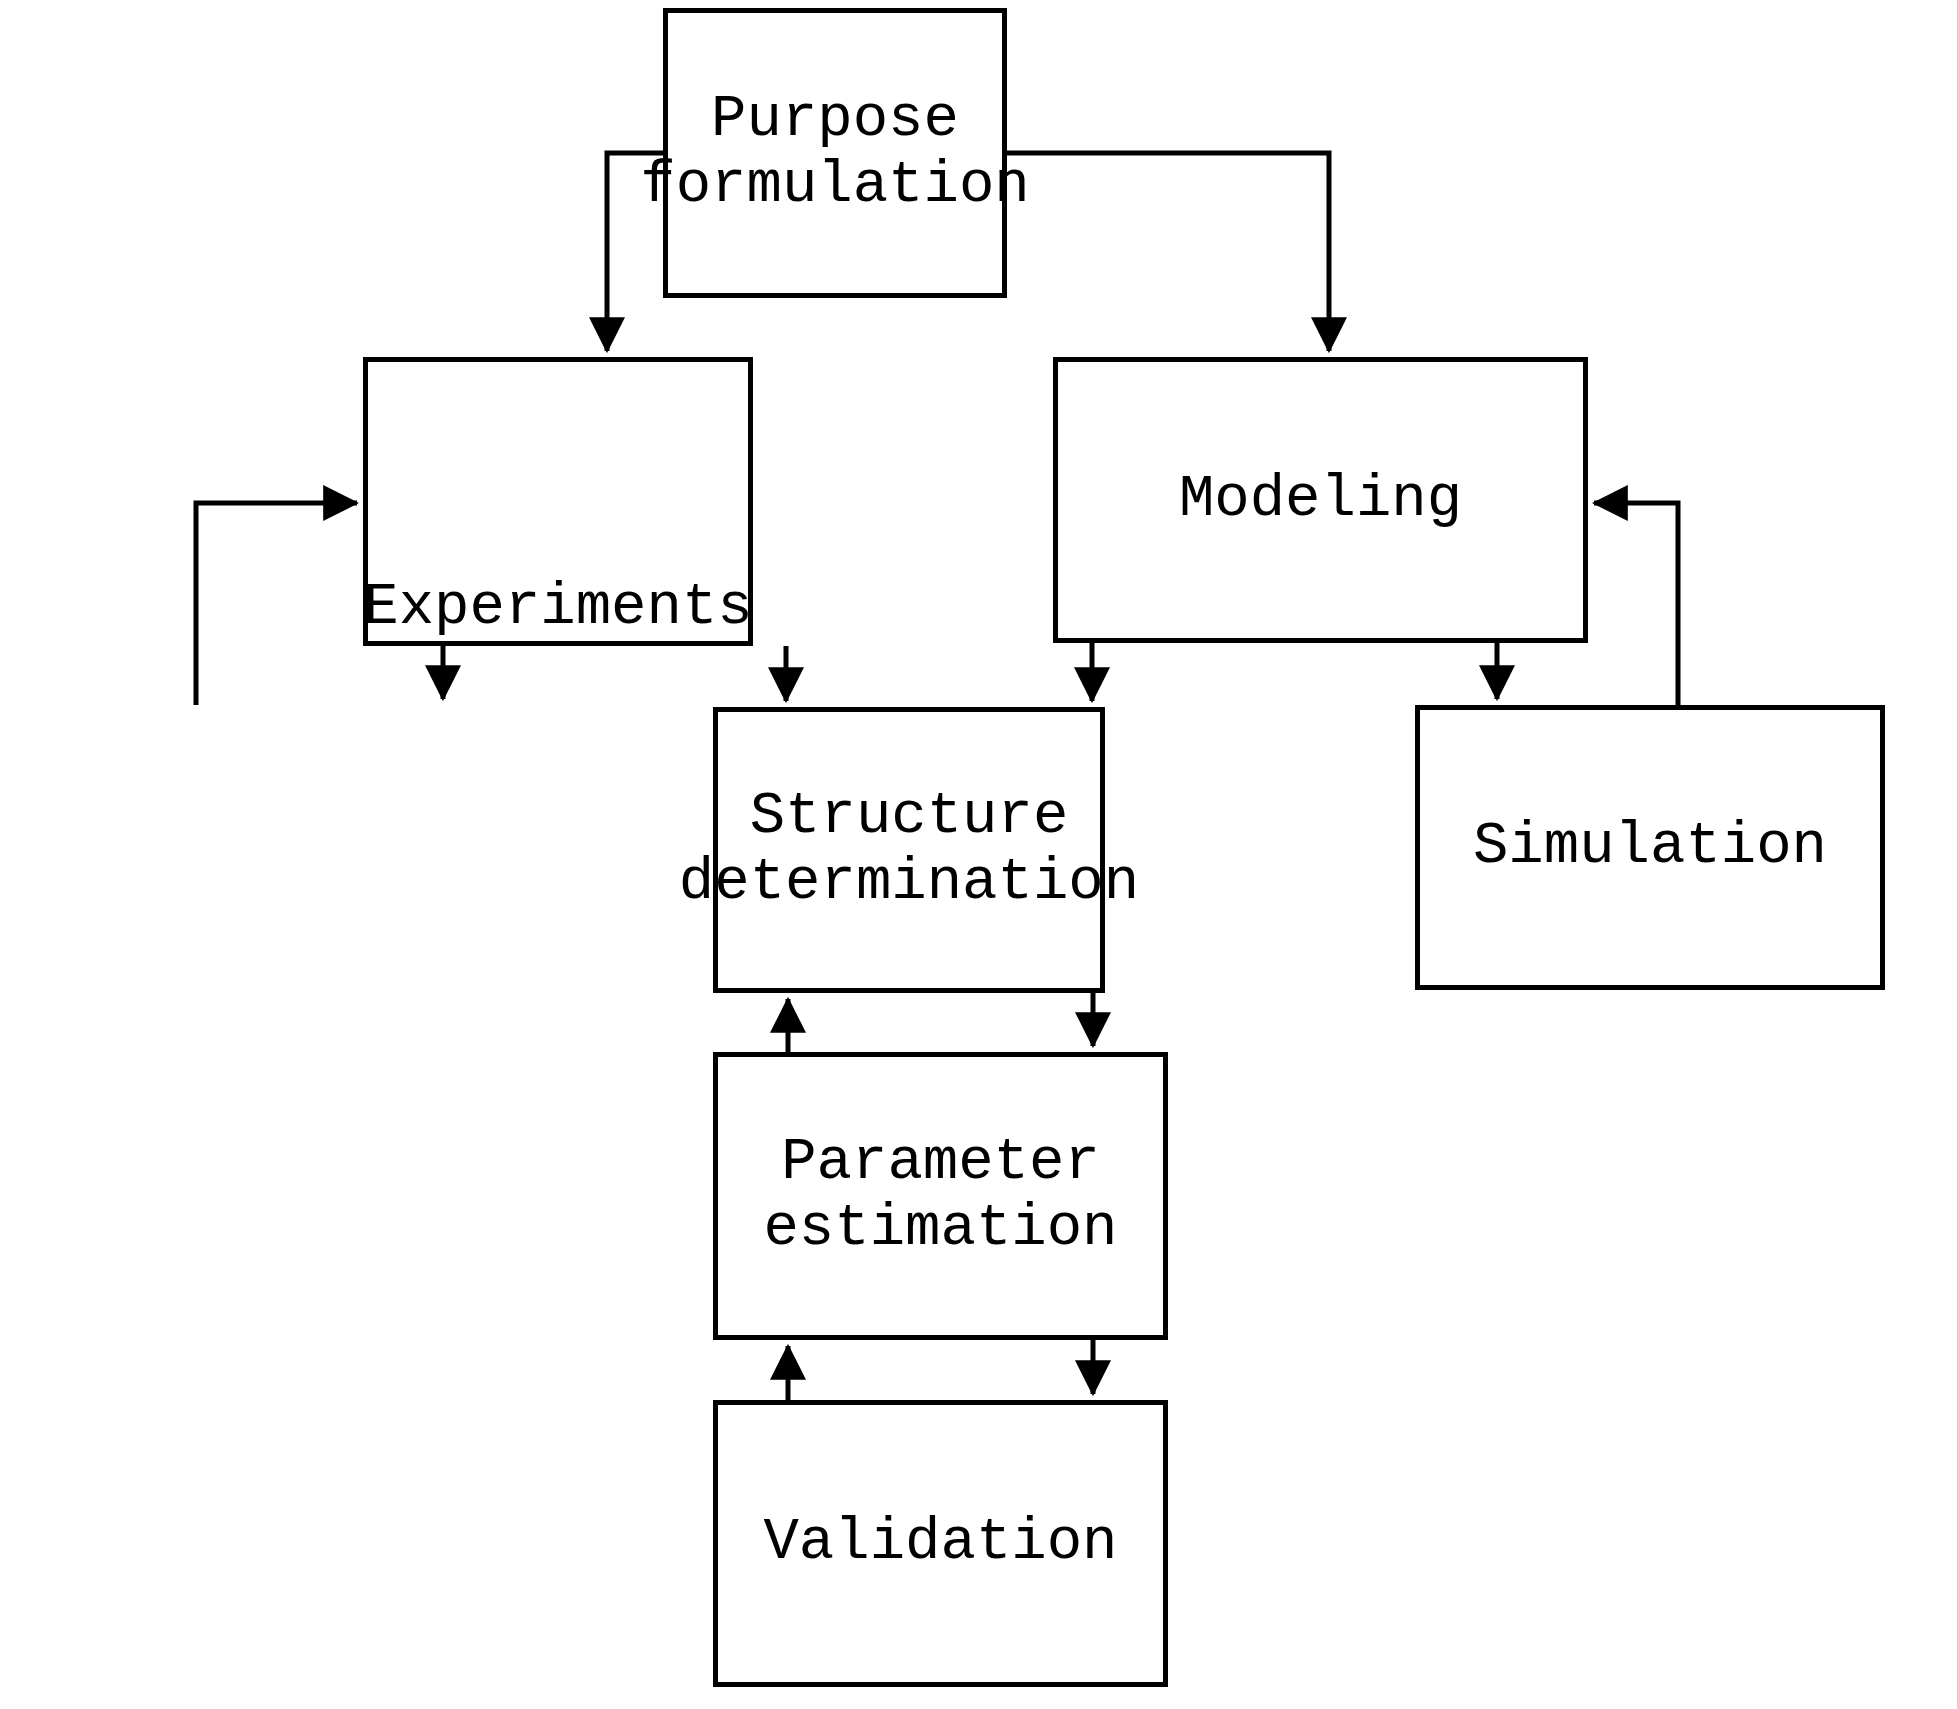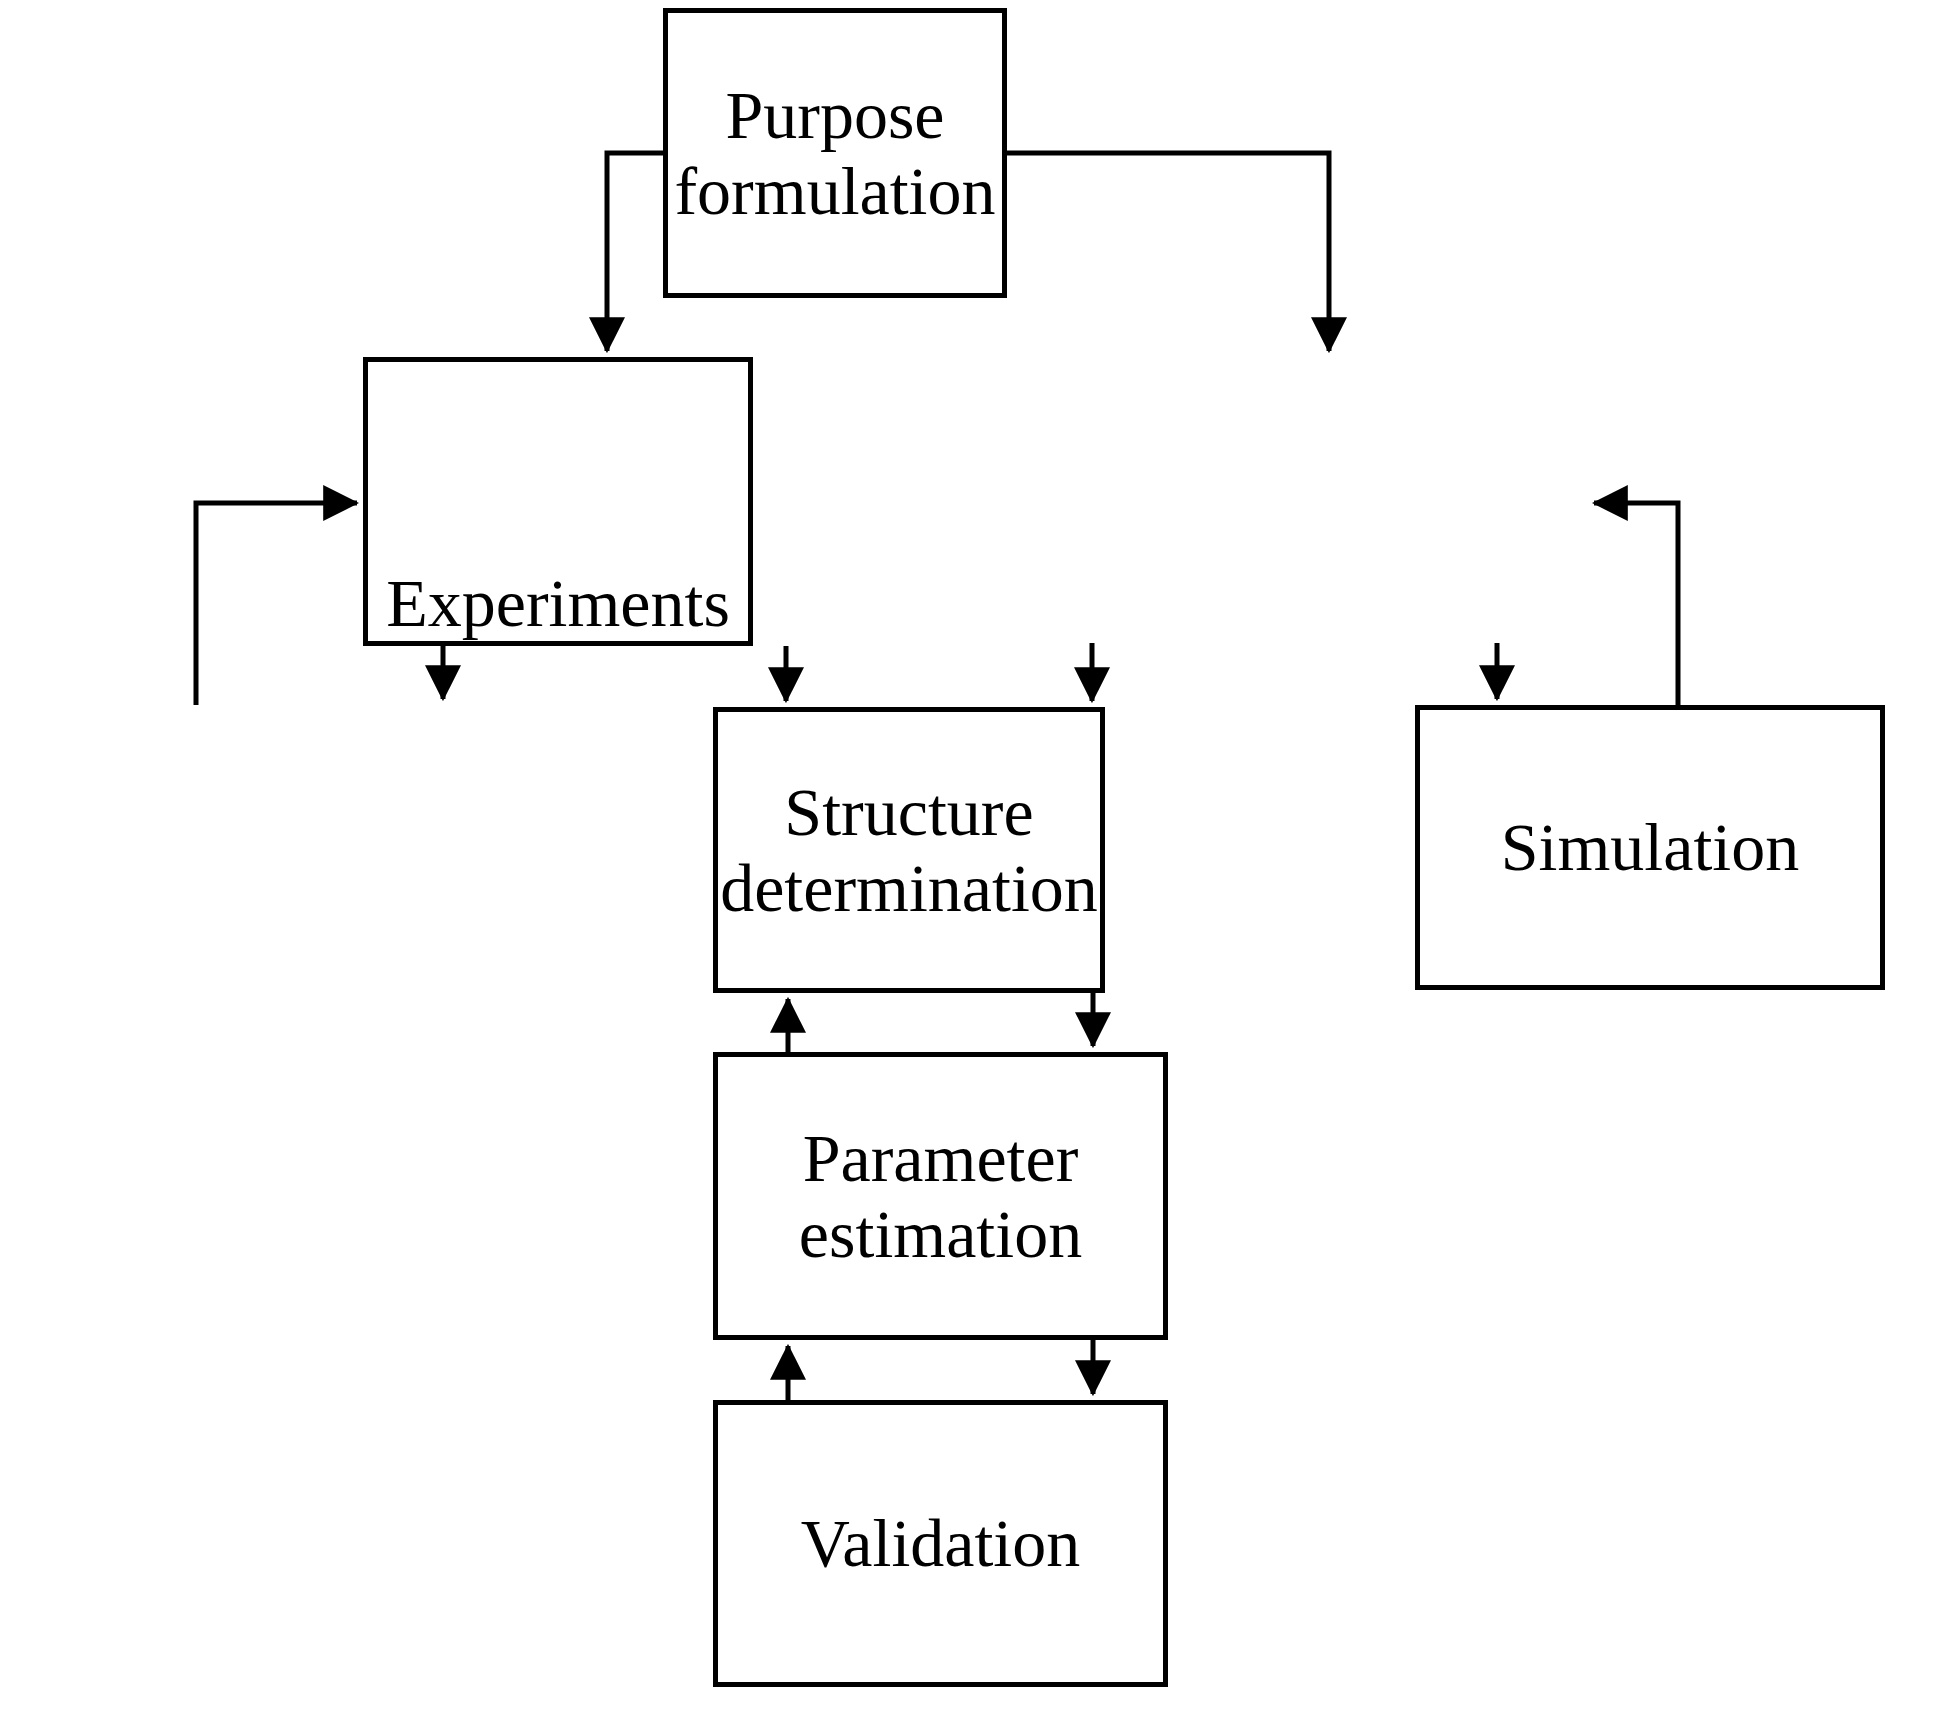--- a/index.html
+++ b/index.html
@@ -28,22 +28,22 @@
   .node-box {
     position: absolute;
     box-sizing: border-box;
     background: #ffffff;
     border: 5px solid #000000;
     display: flex;
     align-items: center;
     justify-content: center;
     text-align: center;
     color: #000000;
-    font-family: Liberation Serif, serif;
-    font-size: 68px;
+    font-family: Liberation Mono, monospace;
+    font-size: 59px;
     line-height: 1.12;
     letter-spacing: 0px;
     white-space: pre-line;
     z-index: 3;
   }
   .node-label {
     display: block;
     white-space: pre-line;
     padding: 0 6px;
   }
@@ -91,20 +91,23 @@
 
   <div class="node-box" style="left: 663px; top: 8px; width: 344px; height: 290px; border-color: rgb(0, 0, 0); background: rgb(255, 255, 255); color: rgb(0, 0, 0);">
     <span class="node-label">Purpose
 formulation</span>
   </div>
 
   <div class="node-box" style="left: 363px; top: 357px; width: 390px; height: 289px; border-color: rgb(0, 0, 0); background: rgb(255, 255, 255); color: rgb(0, 0, 0); align-items: flex-end;">
     <span class="node-label">Experiments</span>
   </div>
 
+  <div class="node-box" style="left: 1053px; top: 357px; width: 535px; height: 286px; border-color: rgb(0, 0, 0); background: rgb(255, 255, 255); color: rgb(0, 0, 0);">
+    <span class="node-label">Modeling</span>
+  </div>
 
 
   <div class="node-box" style="left: 713px; top: 707px; width: 392px; height: 286px; border-color: rgb(0, 0, 0); background: rgb(255, 255, 255); color: rgb(0, 0, 0);">
     <span class="node-label">Structure
 determination</span>
   </div>
 
   <div class="node-box" style="left: 1415px; top: 705px; width: 470px; height: 285px; border-color: rgb(0, 0, 0); background: rgb(255, 255, 255); color: rgb(0, 0, 0);">
     <span class="node-label">Simulation</span>
   </div>

